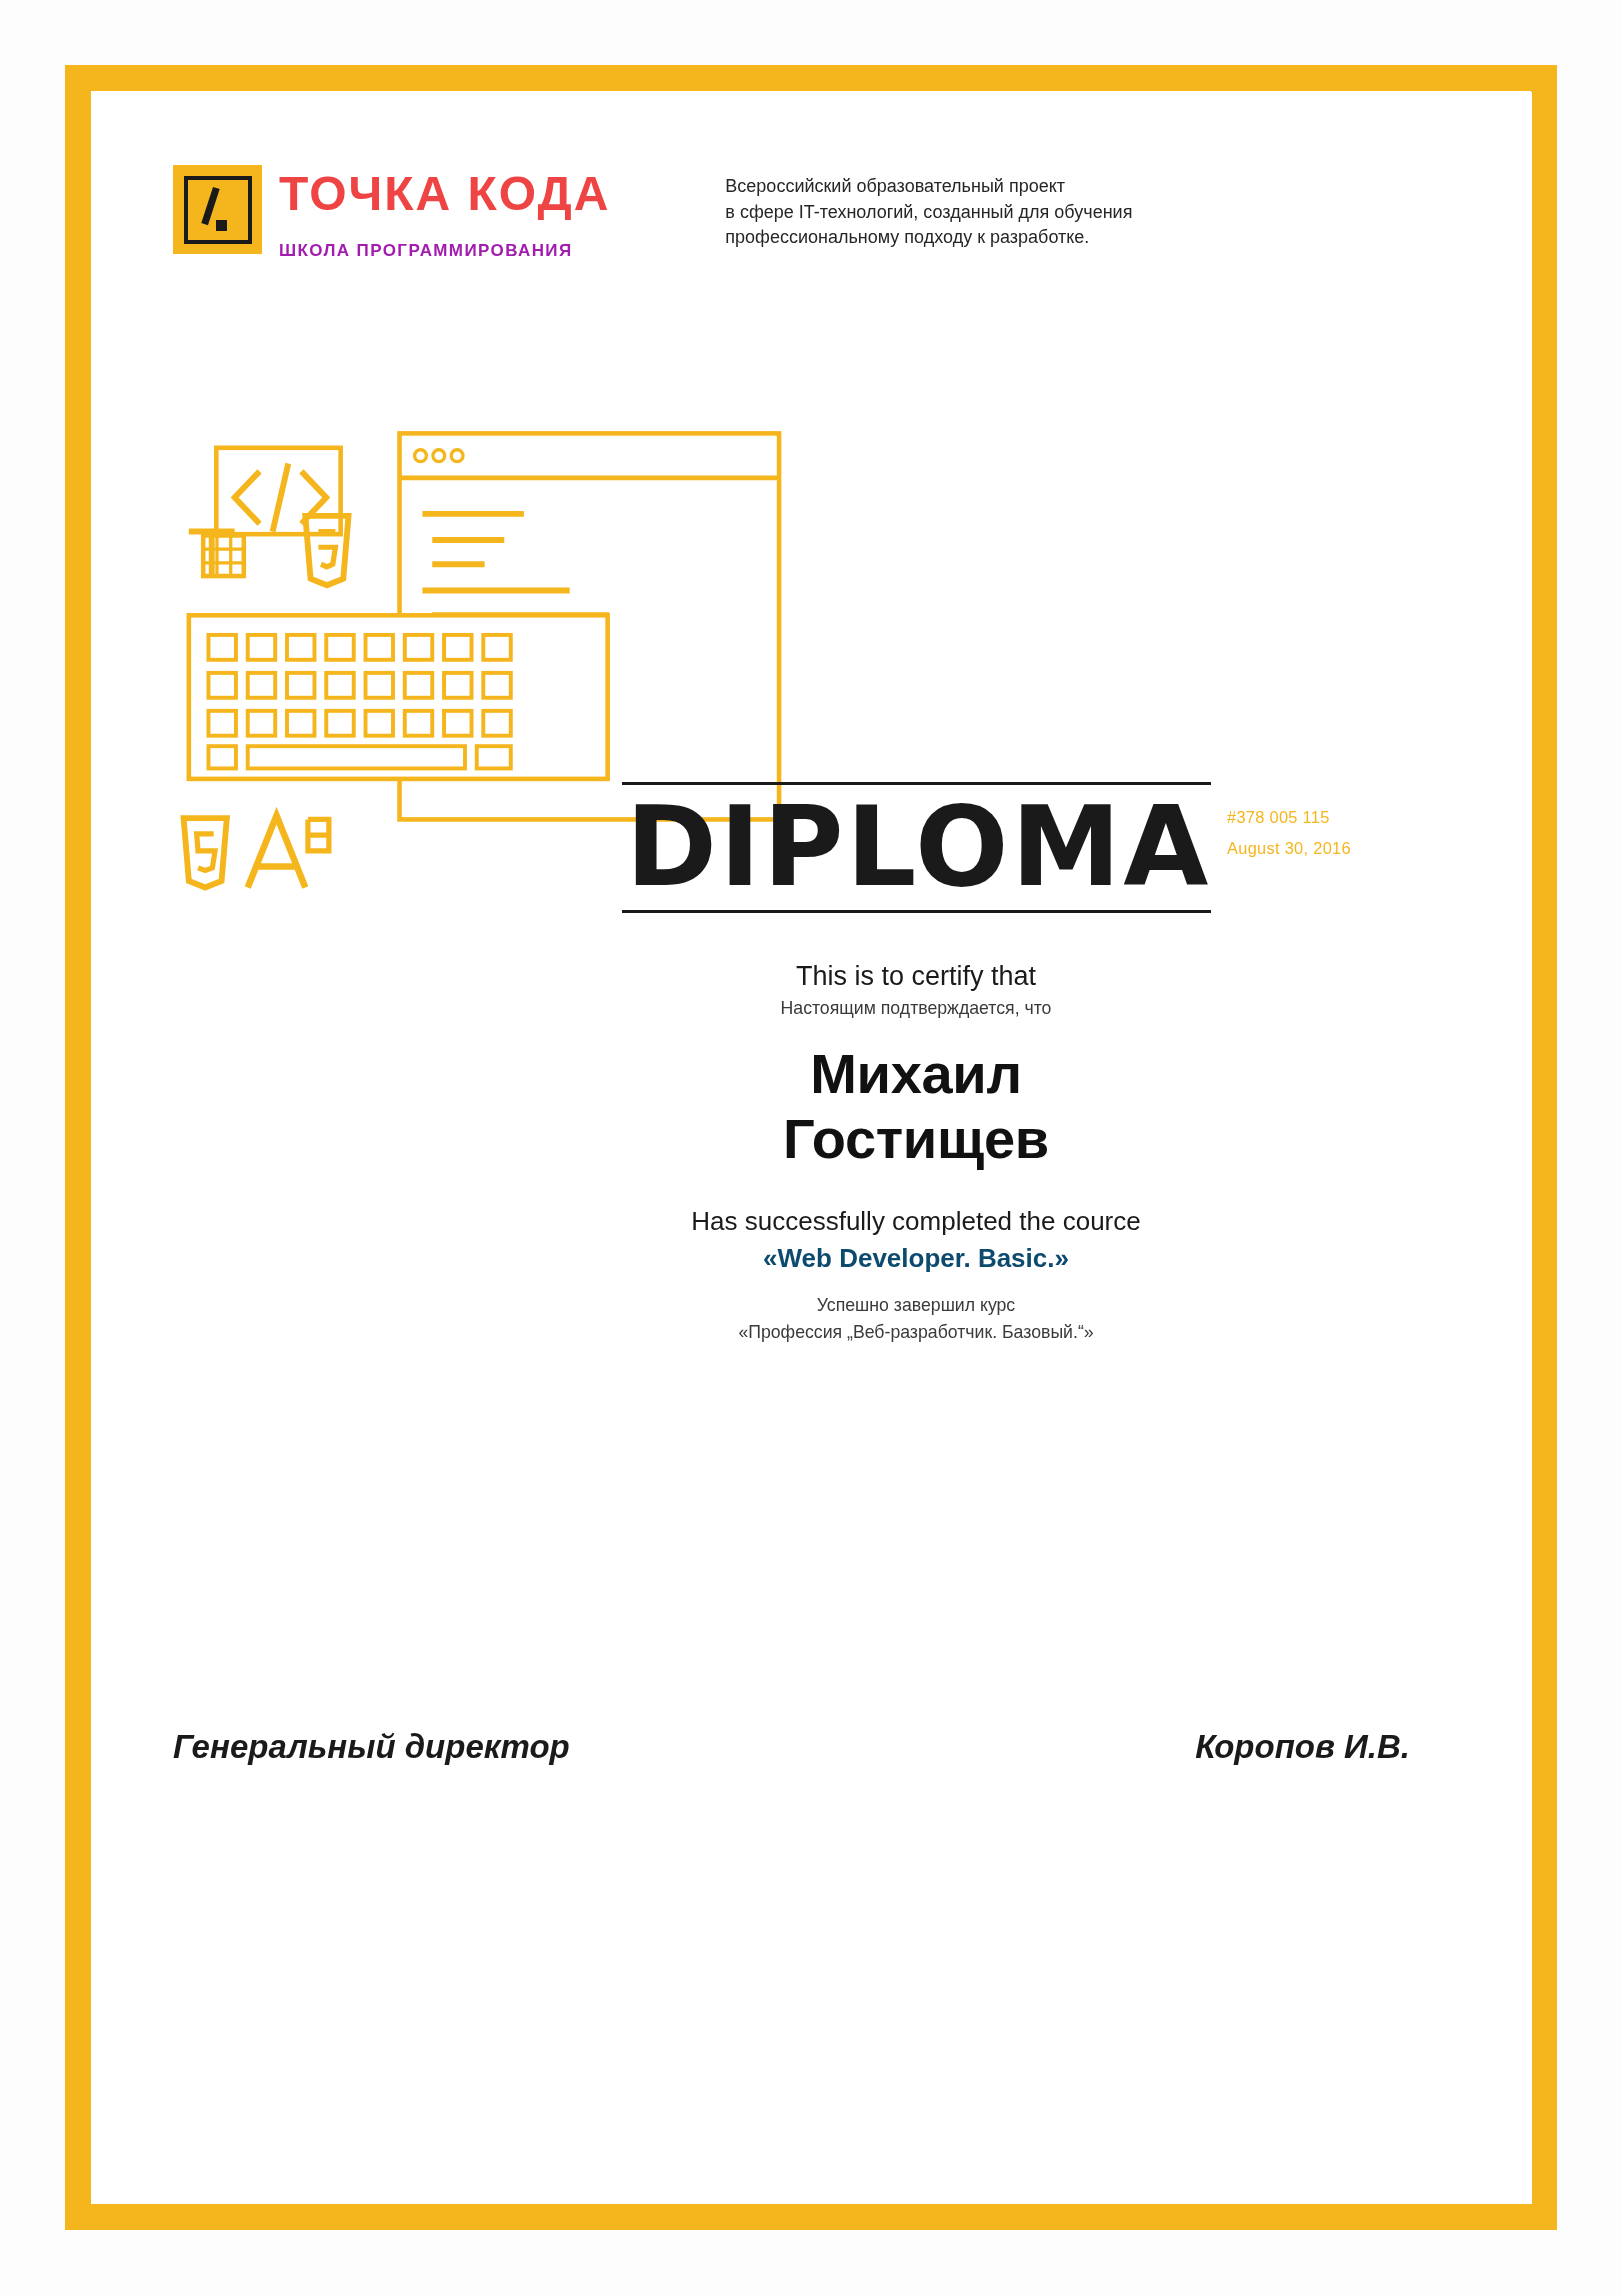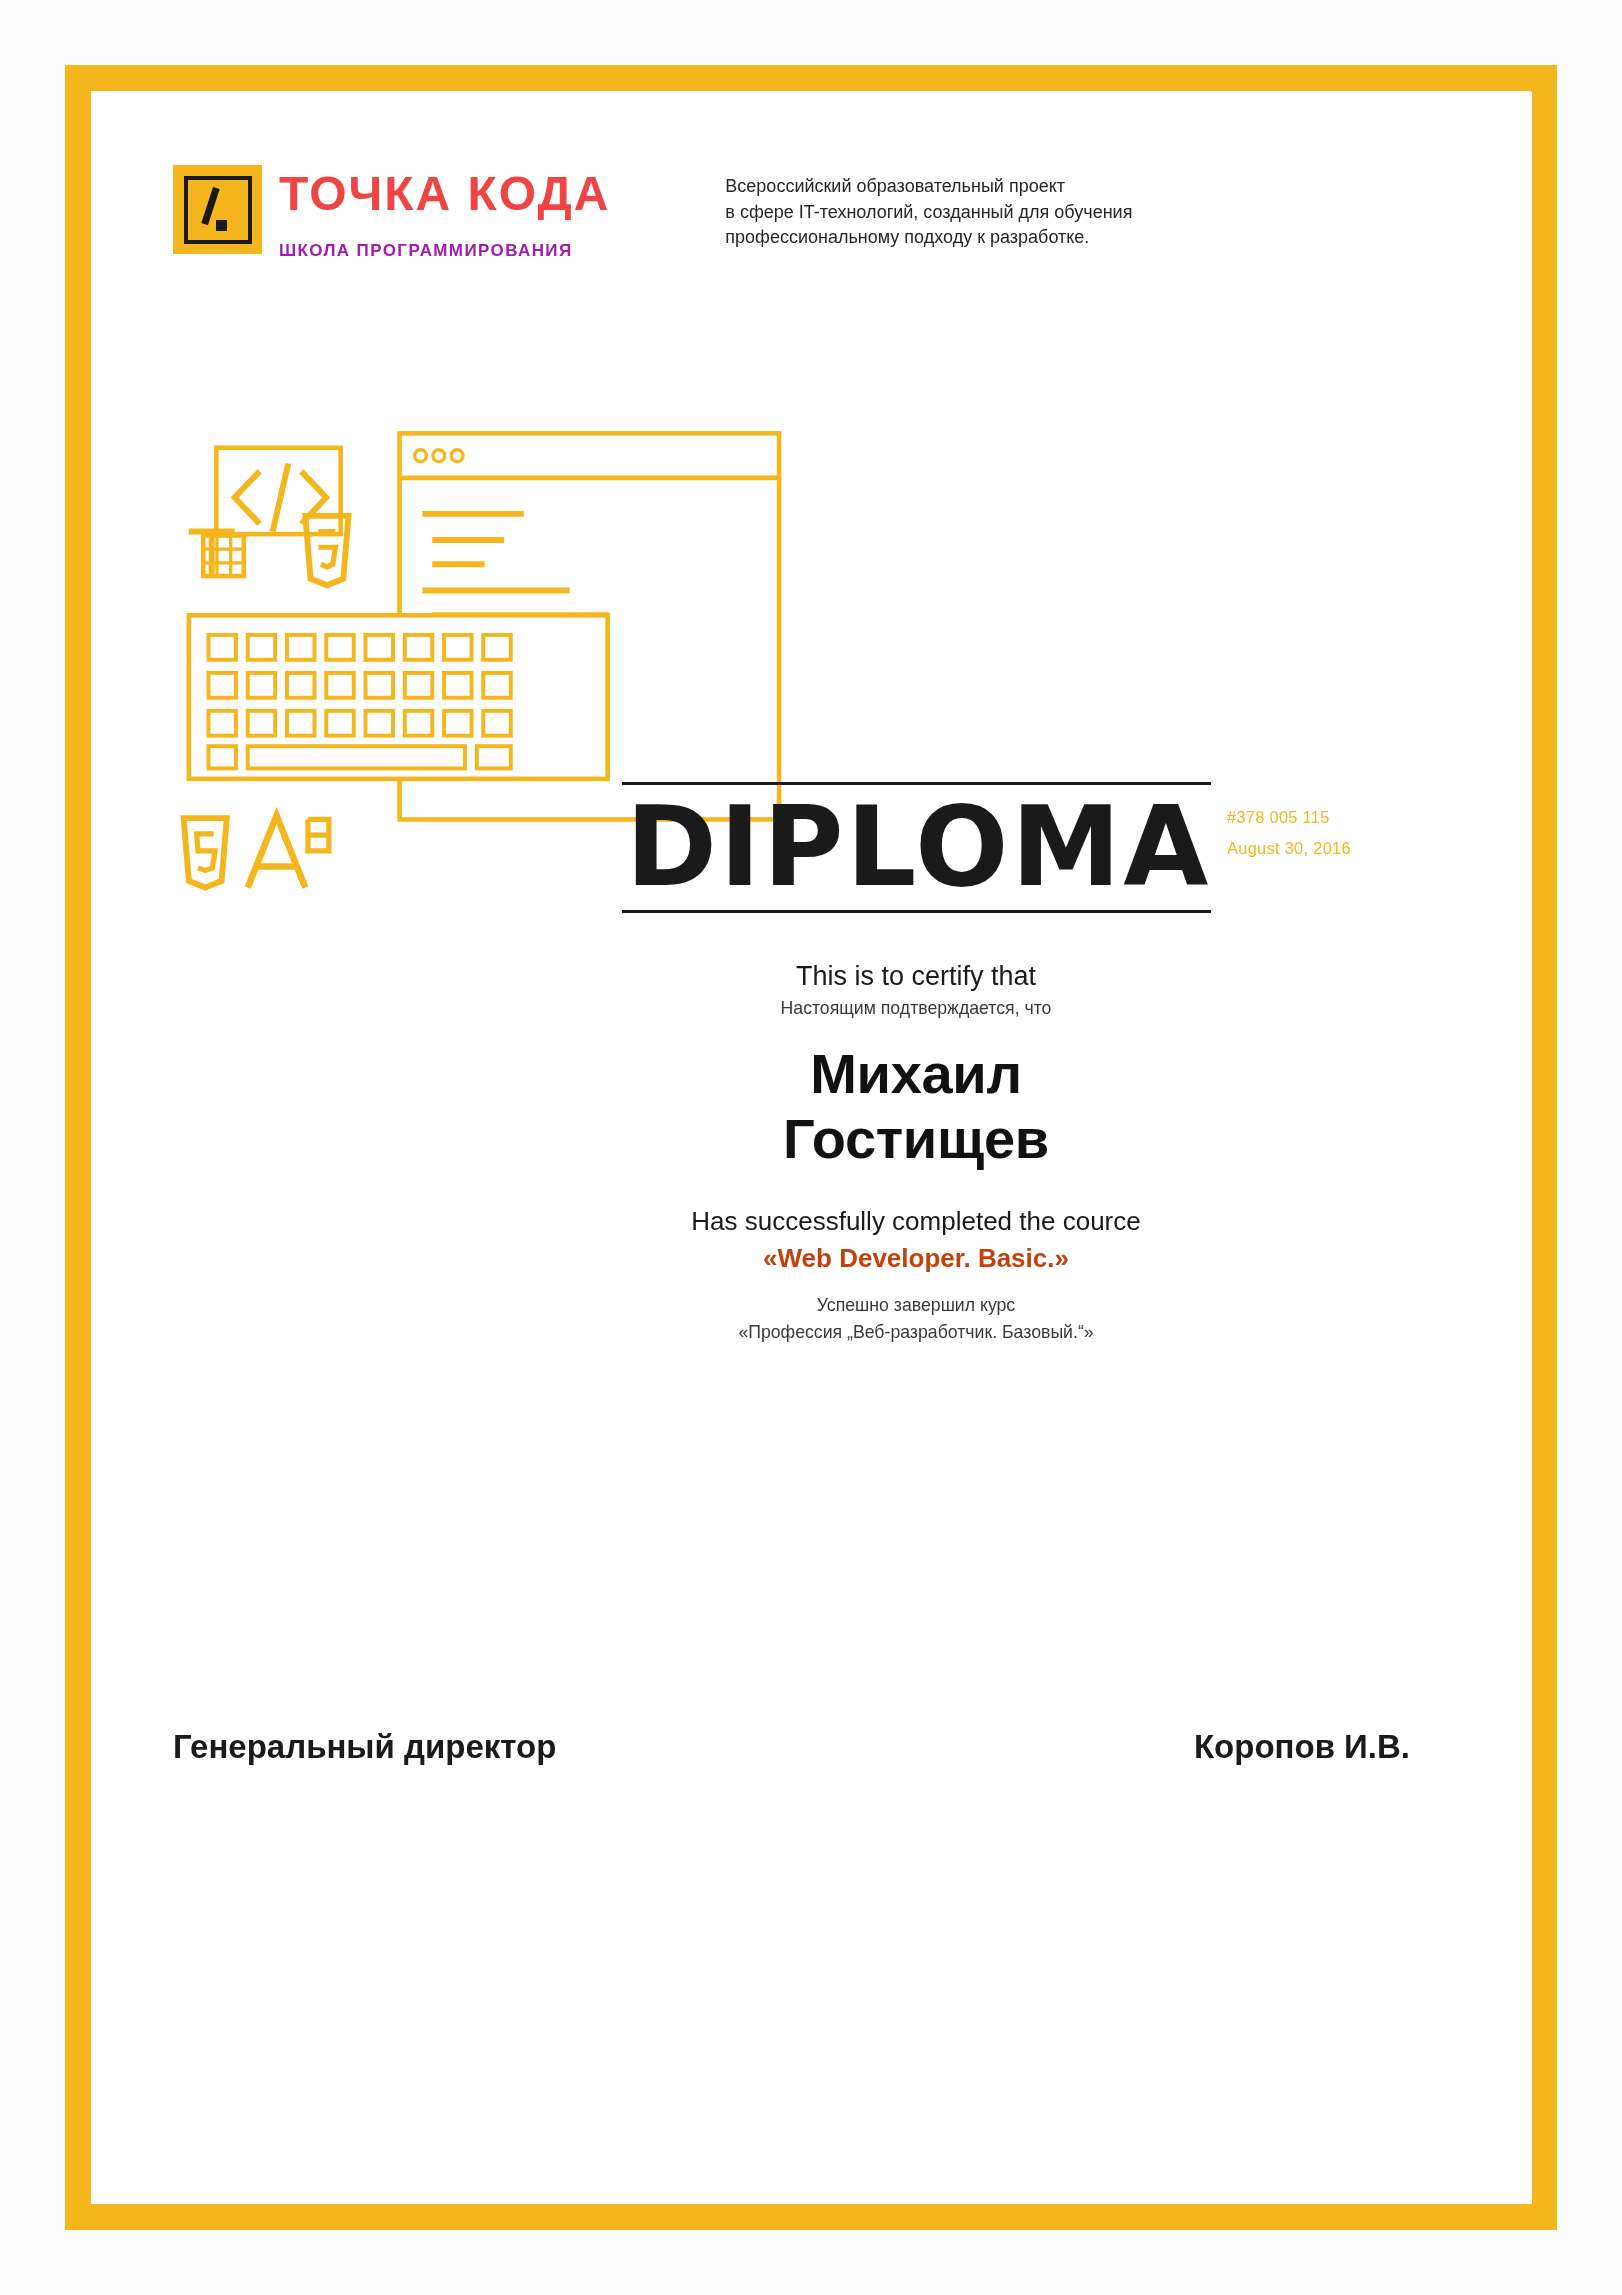--- a/index.html
+++ b/index.html
@@ -190,38 +190,39 @@
   .course-en {
     margin-top: 34px;
     font-size: 26px;
     color: #1a1a1a;
     line-height: 1.25;
   }
   .course-en-name {
     margin-top: 5.2px;
     font-size: 26px;
     font-weight: bold;
-    color: #c2410c;
+    color: #0c4a6e;
   }
   .course-ru {
     margin-top: 19px;
     font-size: 17.7px;
     color: #3a3a3a;
     line-height: 1.45;
   }
 
   
   .sign-row {
     position: absolute;
     left: 173px;
     top: 1728px;
     width: 1237px;
     display: flex;
     justify-content: space-between;
     align-items: baseline;
+    font-style: italic;
   }
   .sign-title {
     font-size: 33px;
     font-weight: bold;
     color: #1a1a1a;
   }
   .sign-name {
     font-size: 33px;
     font-weight: bold;
     color: #1a1a1a;

